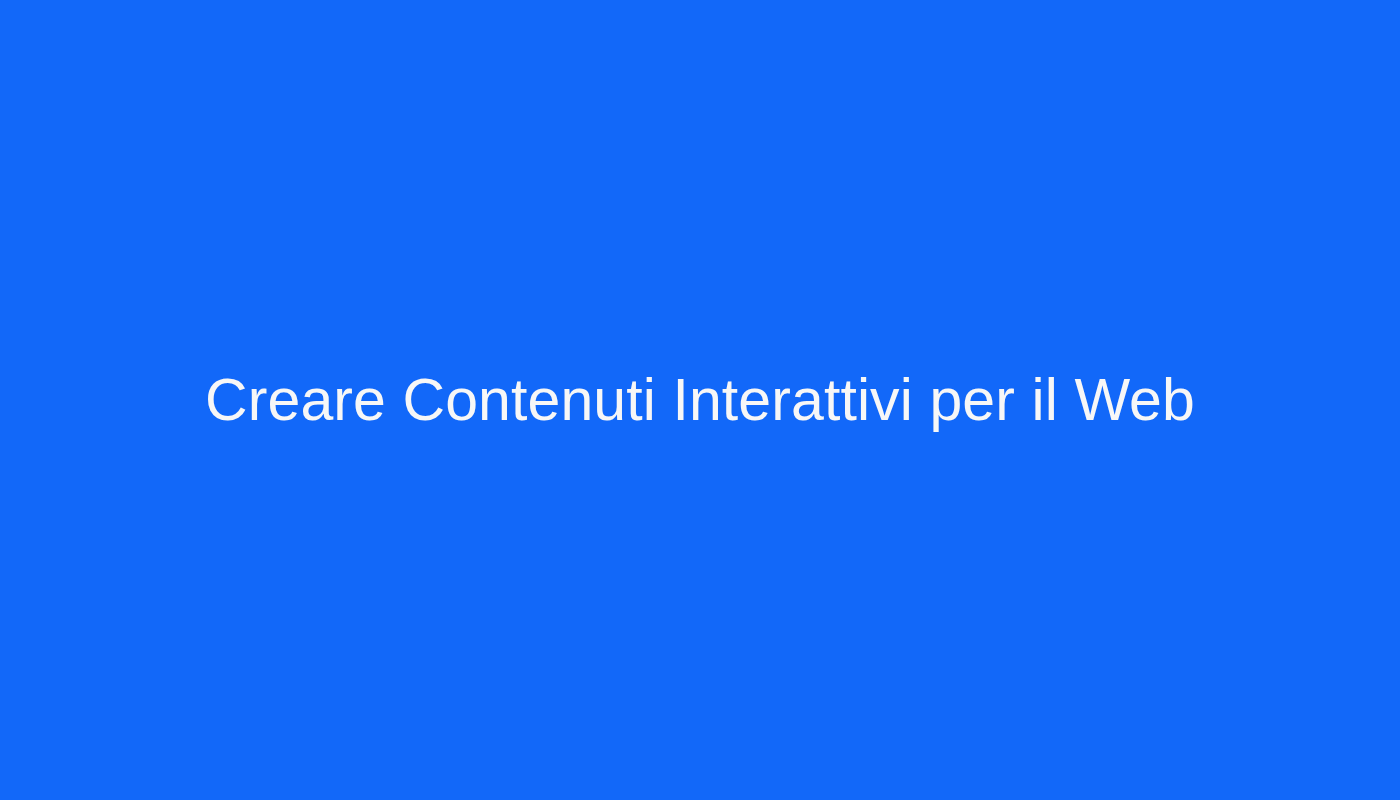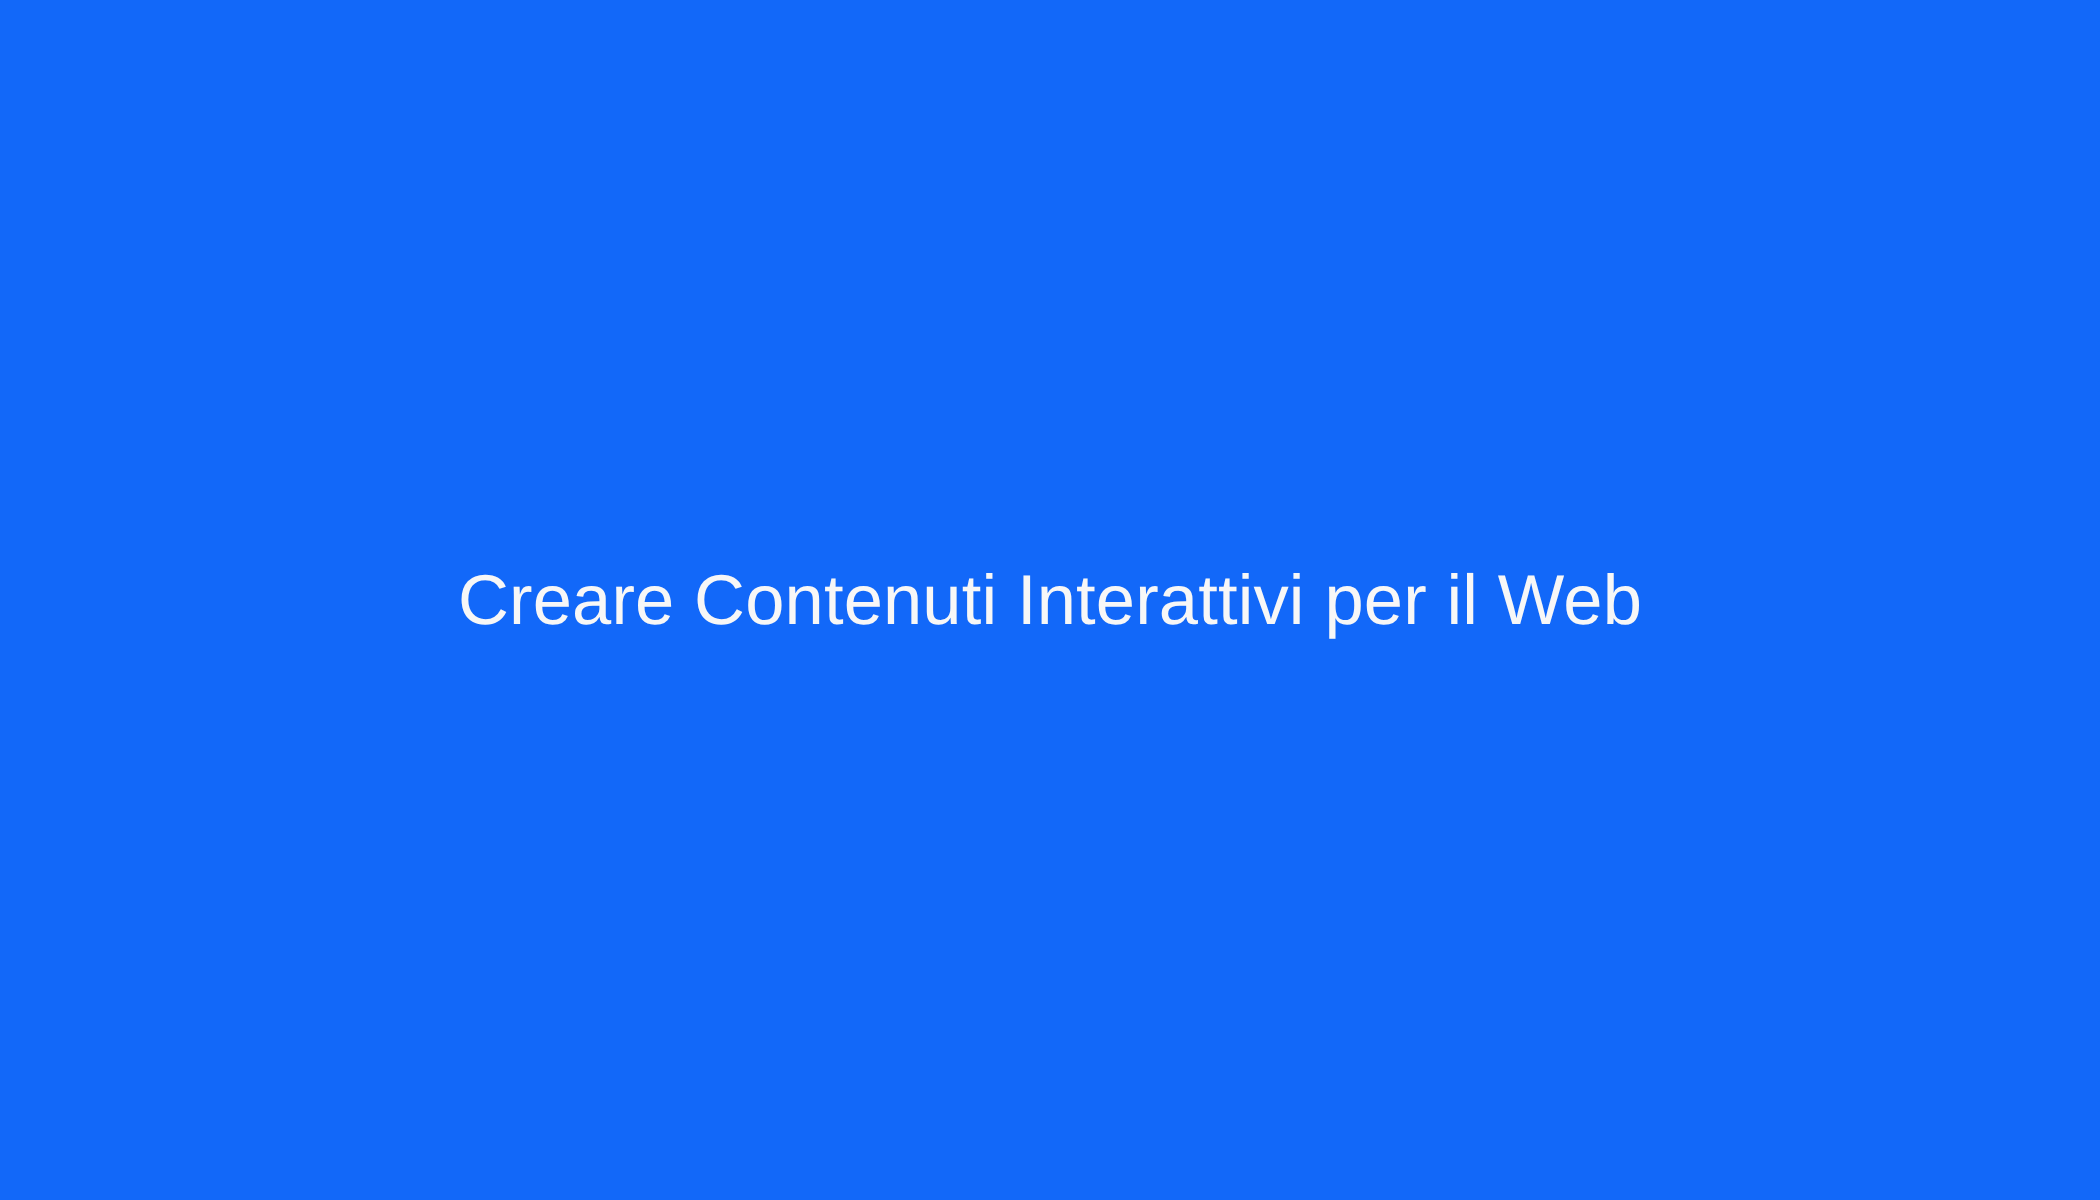--- a/index.html
+++ b/index.html
@@ -23,21 +23,21 @@
     display: flex;
     align-items: center;
     justify-content: center;
     background-color: #1268f9;
     padding: 0 100px;
   }
 
   .hero-title {
     margin: 0;
     font-family: "Liberation Sans", sans-serif;
-    font-size: 47px;
+    font-size: 59px;
     font-weight: 400;
     line-height: 1.1;
     letter-spacing: 0.1px;
     color: #f7f7f7;
     text-align: center;
     white-space: nowrap;
     -webkit-font-smoothing: antialiased;
   }
 </style>
 </head>

